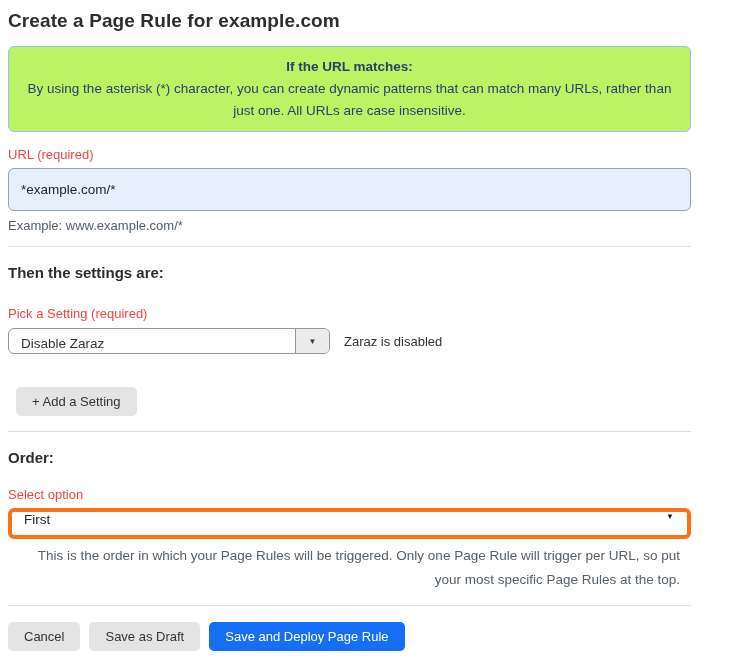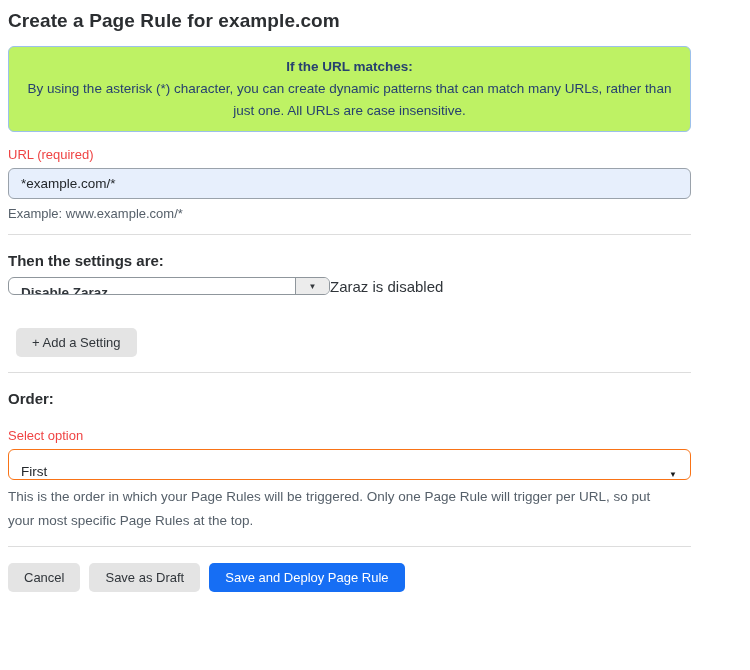--- a/index.html
+++ b/index.html
@@ -42,21 +42,21 @@
   .field-label {
     margin-top: 15px;
     font-size: 13px;
     line-height: 15px;
     color: #ef4444;
   }
 
   .url-input {
     margin-top: 6px;
     width: 100%;
-    height: 31px;
+    height: 43px;
     background: #e7effc;
     border: 1px solid #9aa2ab;
     border-radius: 6px;
     padding: 0 12px;
     font-size: 13.5px;
     color: #23272b;
     font-family: "Liberation Sans", sans-serif;
     outline: none;
   }
 
@@ -84,49 +84,49 @@
 
   .label-spaced { margin-top: 24px; }
 
   .setting-row {
     margin-top: 7px;
     display: flex;
     align-items: center;
   }
   .setting-select {
     width: 322px;
-    height: 18px;
+    height: 26px;
     background: #ffffff;
     border: 1px solid #8f969c;
     border-radius: 6px;
     display: flex;
     overflow: hidden;
     cursor: pointer;
-    font-weight: bold;
   }
   .setting-select-value {
     flex: 1;
     padding-left: 12px;
     font-size: 13.5px;
     line-height: 29px;
     color: #30353a;
     white-space: nowrap;
   }
   .setting-select-arrow {
     width: 34px;
     background: #ececec;
     border-left: 1px solid #8f969c;
     display: flex;
     align-items: center;
     justify-content: center;
     font-size: 8px;
     color: #34383c;
   }
   .setting-status {
-    font-size: 15px;
+    margin-left: 14px;
+    font-size: 13px;
     color: #30353a;
   }
 
   .btn {
     border: none;
     border-radius: 5px;
     height: 29px;
     font-size: 13px;
     font-family: "Liberation Sans", sans-serif;
     color: #30353a;
@@ -136,37 +136,38 @@
   }
   .add-setting-btn { margin-top: 33px; display: inline-block; margin-left: 8px; }
 
   .label-spaced-sm { margin-top: 20px; }
 
   .order-select {
     margin-top: 6px;
     width: 100%;
     height: 31px;
     background: #ffffff;
-    border: 1px solid #f97316;
-    border-radius: 6px;
-    display: flex;
-    align-items: flex-end;
+    border: 4px solid #f97316;
+    border-radius: 6px;
+    display: flex;
+    align-items: flex-start;
     justify-content: space-between;
     padding: 0 13px 0 12px;
     cursor: pointer;
   }
   .order-select-value { font-size: 13.5px; color: #23272b; }
   .order-select-arrow { font-size: 8px; color: #17191b; }
 
   .order-help {
     margin-top: 5px;
     font-size: 13.5px;
     line-height: 24px;
     color: #56606a;
     max-width: 672px;
+    text-align: right;
   }
 
   .actions {
     margin-top: 16px;
     display: flex;
     align-items: center;
   }
   .actions .btn + .btn { margin-left: 9px; }
   .btn-primary {
     background: #166ef4;
@@ -186,20 +187,21 @@
   </div>
 
   <div class="field-label">URL (required)</div>
   <input class="url-input" type="text" value="*example.com/*" style="">
   <div class="field-help">Example: www.example.com/*</div>
 
   <hr class="divider">
 
   <h2 class="section-heading">Then the settings are:</h2>
 
+  <div class="field-label label-spaced">Pick a Setting (required)</div>
 
   <div class="setting-row">
     <div class="setting-select">
       <div class="setting-select-value">Disable Zaraz</div>
       <div class="setting-select-arrow">▼</div>
     </div>
     <div class="setting-status">Zaraz is disabled</div>
   </div>
 
   <button class="btn add-setting-btn">+ Add a Setting</button>

